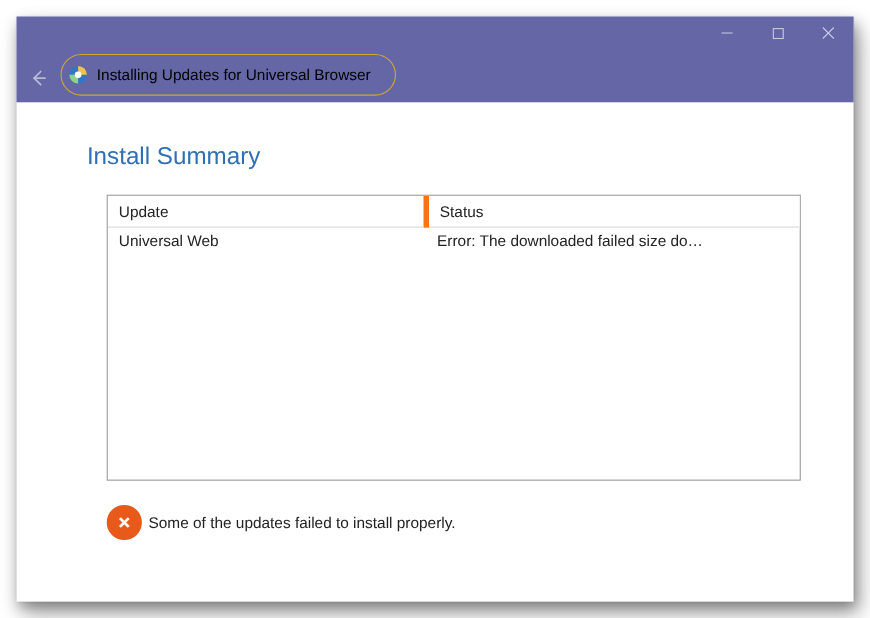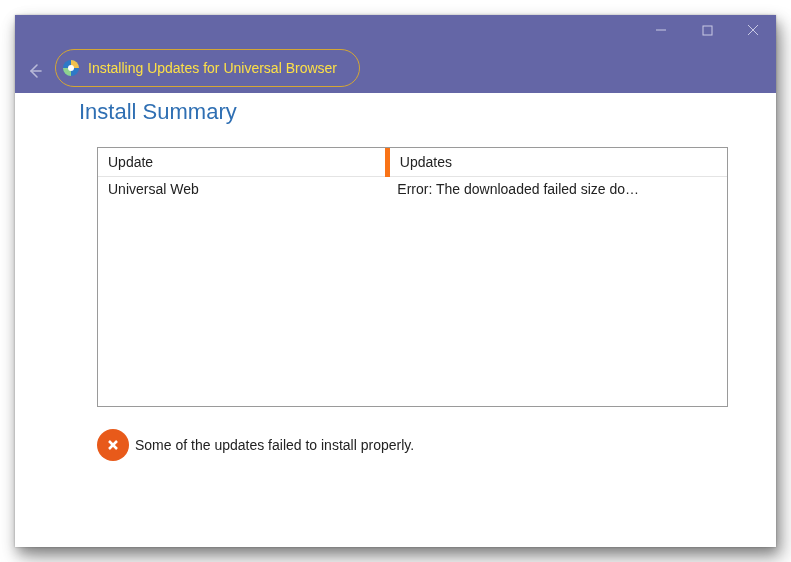--- a/index.html
+++ b/index.html
@@ -66,26 +66,26 @@
     display: flex;
     align-items: center;
     gap: 8px;
   }
   .app-icon {
     width: 18px;
     height: 18px;
     display:inline-flex;
   }
   .title-text {
-    color: #fde047;
+    color: #000000;
     font-size: 14px;
   }
   .content {
     flex: 1 1 auto;
-    padding: 0 48px 14px 60px;
+    padding: 30px 48px 14px 60px;
     display: flex;
     flex-direction: column;
   }
   .page-heading {
     color: #2f6fb3;
     font-size: 22px;
     font-weight: 400;
     margin: 6px 0 22px 4px;
   }
   .table-wrap {
@@ -196,21 +196,21 @@
 
     <div class="table-wrap">
       <table>
         <colgroup>
             <col class="col-update">
             <col class="col-status">
           </colgroup>
         <thead>
           <tr>
             <th>Update</th>
-            <th>Updates</th>
+            <th>Status</th>
           </tr>
         </thead>
         <tbody>
           <tr>
             <td>Universal Web</td>
             <td>Error: The downloaded failed size do…</td>
           </tr>
         </tbody>
       </table>
     </div>

